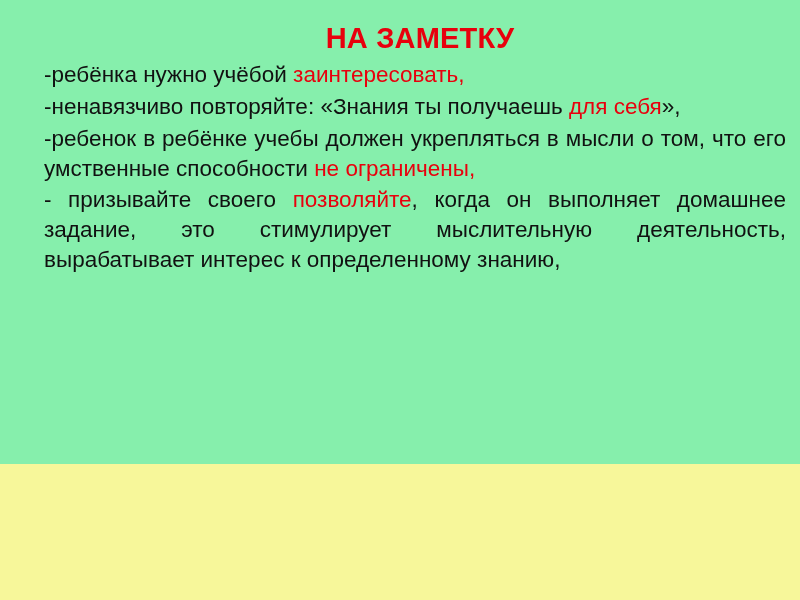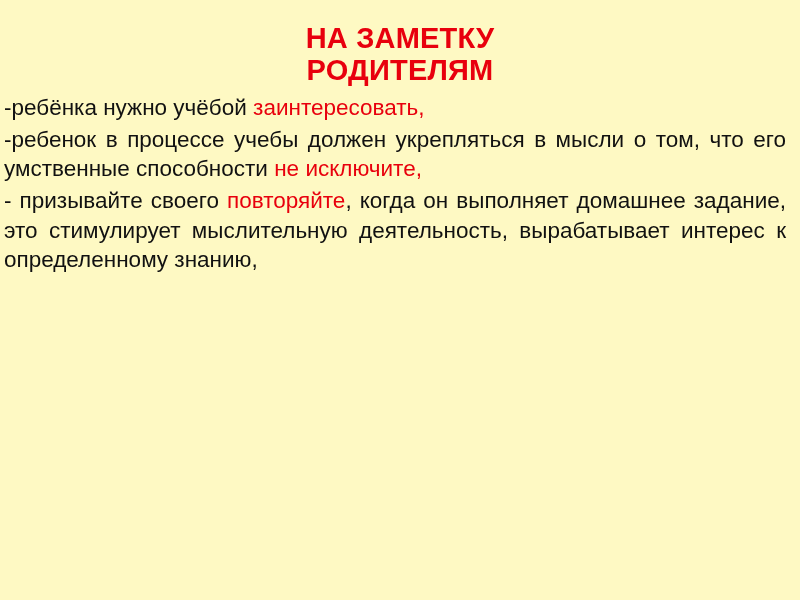--- a/index.html
+++ b/index.html
@@ -9,23 +9,24 @@
   body {
     width: 800px;
     height: 600px;
     background: #f7f79a;
     font-family: "Liberation Sans", sans-serif;
     overflow: hidden;
   }
   .slide {
     position: relative;
     width: 800px;
-    height: 600px;
-    background: #fef9c3;
+    height: 464px;
+    background: #86efac;
     box-sizing: border-box;
+    padding-left: 40px;
   }
   .title {
     color: #e8000d;
     font-size: 29px;
     font-weight: bold;
     text-align: center;
     line-height: 1.12;
     padding-top: 22px;
     margin: 0 auto;
     width: 560px;
@@ -50,22 +51,22 @@
     color: #e8000d;
   }
 </style>
 </head>
 <body>
 
 <div class="slide">
 
   <div class="title">
     <div>НА ЗАМЕТКУ</div>
-    <div>РОДИТЕЛЯМ</div>
   </div>
 
   <div class="body-text">
       <p class="para nojust"><span>-ребёнка нужно  учёбой </span><span class="red">заинтересовать,</span></p>
-      <p class="para"><span>-ребенок в процессе учебы должен   укрепляться в мысли о том, что его умственные способности  </span><span class="red">не исключите,</span></p>
-      <p class="para"><span>-  призывайте своего </span><span class="red">повторяйте</span><span>, когда он выполняет домашнее задание, это стимулирует мыслительную деятельность, вырабатывает интерес к определенному знанию,</span></p>
+      <p class="para nojust"><span>-ненавязчиво повторяйте: «Знания ты получаешь </span><span class="red">для себя</span><span>»,</span></p>
+      <p class="para"><span>-ребенок в ребёнке учебы должен   укрепляться в мысли о том, что его умственные способности  </span><span class="red">не ограничены,</span></p>
+      <p class="para"><span>-  призывайте своего </span><span class="red">позволяйте</span><span>, когда он выполняет домашнее задание, это стимулирует мыслительную деятельность, вырабатывает интерес к определенному знанию,</span></p>
     </div>
 
 </div>
 
 </body></html>

